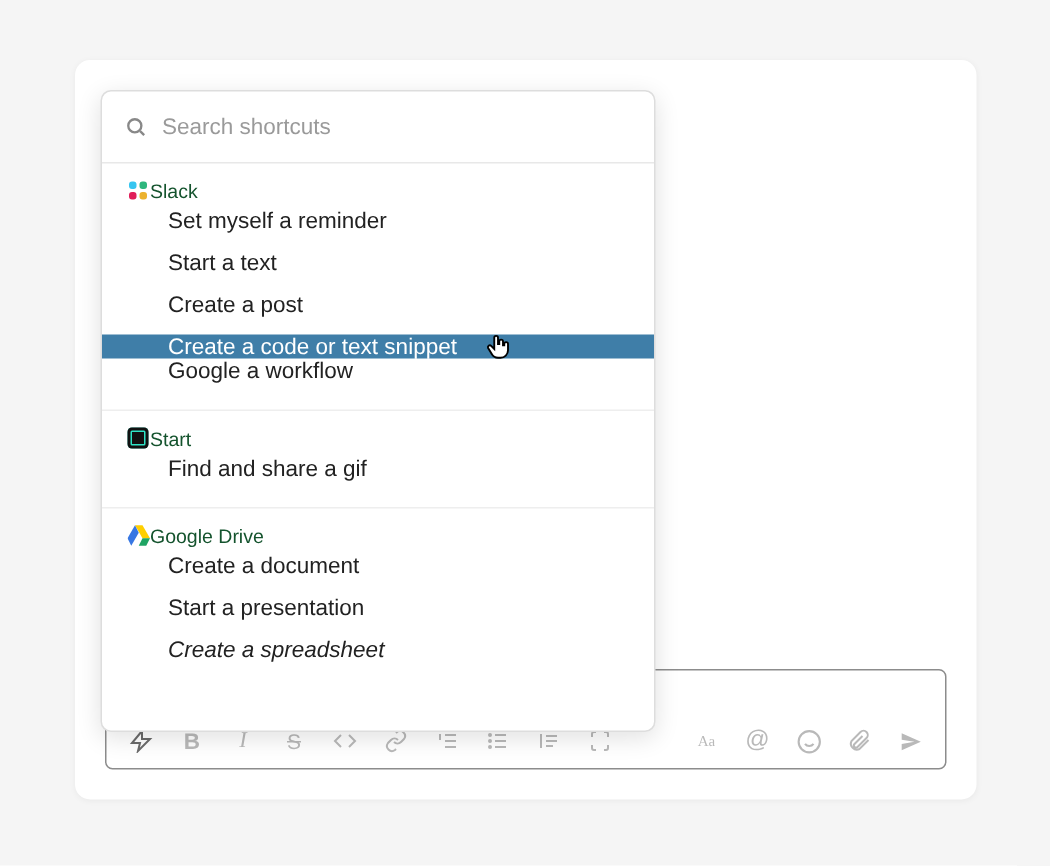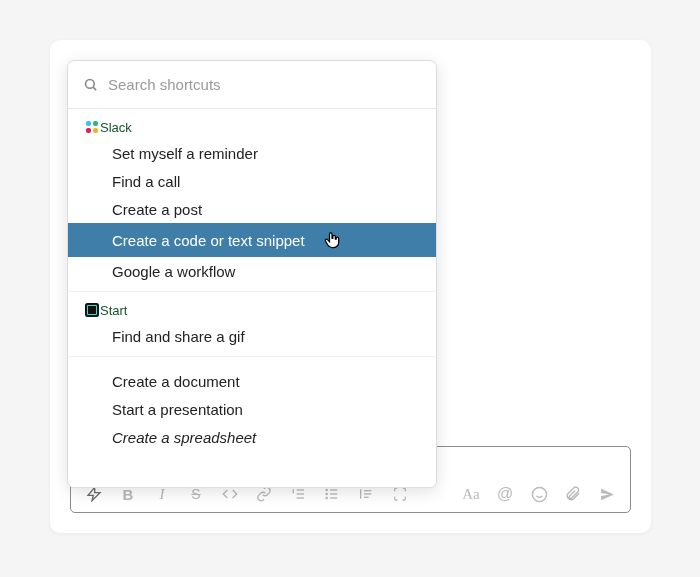--- a/index.html
+++ b/index.html
@@ -25,24 +25,24 @@
     .search-row { display:flex; align-items:center; height:48px; padding:0 15px; border-bottom:1px solid #e8e8e8; gap:10px; }
     .search-row input {
       flex:1; border:none; outline:none; font-size:15px; color:#333;
     }
     .search-row input::placeholder { color:#9a9a9a; }
     .section { padding-top:10px; padding-bottom:6px; border-bottom:1px solid #eeeeee; }
     .section:last-child { border-bottom:none; }
     .section-head { display:flex; align-items:flex-end; gap:0; padding:0 16px 4px 16px; color:#14532d; font-size:13px; }
     .app-icon { width:16px; height:16px; display:flex; align-items:center; justify-content:center; flex:none; }
     .item {
-      height:28px; display:flex; align-items:center; padding-left:44px; padding-right:12px;
+      height:28px; display:flex; align-items:flex-start; padding-left:44px; padding-right:12px;
       font-size:15px; color:#222; cursor:pointer; position:relative;
     }
-    .item.selected { background:#3f7ea8; color:#ffffff; position:relative; margin-left:-1px; margin-right:-1px; padding-left:45px; height:34px; }
+    .item.selected { background:#3f7ea8; color:#ffffff; position:relative; margin-left:-1px; margin-right:-1px; padding-left:45px; height:16px; }
     .cursor { position:absolute; right:95px; top:50%; transform:translateY(-50%); color:#000; }
     .cut { color:#222;font-style:italic; }
     
     .slack-grid { display:grid; grid-template-columns:5px 5px; grid-template-rows:5px 5px; gap:2px; }
     .slack-grid span { border-radius:2px; }
     .giphy-box { width:14px; height:14px; background:#111; border-radius:3px; box-shadow: inset 0 0 0 2px #111, inset 0 0 0 3px #2fe3c6; }
     svg { display:block; }
   </style>
 </head>
 <body>
@@ -107,21 +107,21 @@
       <span class="tbtn">
         <svg width="16" height="16" viewBox="0 0 24 24" fill="none" stroke="currentColor" stroke-width="2">
             <path d="M8 3H6a2 2 0 0 0-2 2v3"></path>
             <path d="M16 3h2a2 2 0 0 1 2 2v3"></path>
             <path d="M8 21H6a2 2 0 0 1-2-2v-3"></path>
             <path d="M16 21h2a2 2 0 0 0 2-2v-3"></path>
           </svg>
       </span>
       <span class="spacer"></span>
       <span class="tbtn">
-          <span style="font-size:15px;font-family:Liberation Serif, serif;">Aa</span>
+          <span style="font-size:10px;font-family:Liberation Serif, serif;">Aa</span>
         </span>
       <span class="tbtn">
           <span style="font-size:16px;">@</span>
         </span>
       <span class="tbtn">
         <svg width="17" height="17" viewBox="0 0 24 24" fill="none" stroke="currentColor" stroke-width="2">
             <circle cx="12" cy="12" r="10"></circle>
             <path d="M8 14s1.5 2 4 2 4-2 4-2"></path>
             <line x1="9" y1="9" x2="9.01" y2="9"></line>
             <line x1="15" y1="9" x2="15.01" y2="9"></line>
@@ -160,21 +160,21 @@
             <span style="background:#e01e5a;"></span>
               <span style="background:#ecb22e;"></span>
           </span>
         </span>
         <span>Slack</span>
       </div>
       <div class="item">
           <span>Set myself a reminder</span>
         </div>
       <div class="item">
-          <span>Find a call</span>
+          <span>Start a text</span>
         </div>
       <div class="item">
           <span>Create a post</span>
         </div>
       <div class="item selected">
         <span>Create a code or text snippet</span>
         <span class="cursor">
           <svg width="20" height="22" viewBox="0 0 24 24" fill="#ffffff" stroke="#000" stroke-width="1.5">
               <path d="M9 11V5a1.5 1.5 0 0 1 3 0v5h1V8a1.5 1.5 0 0 1 3 0v3h1v-1a1.5 1.5 0 0 1 3 0v5a6 6 0 0 1-6 6h-2a6 6 0 0 1-5-3l-3-5a1.5 1.5 0 0 1 2.5-1.5L9 14z"></path>
             </svg>
@@ -191,20 +191,30 @@
             <span class="giphy-box"></span>
           </span>
         <span>Start</span>
       </div>
       <div class="item">
           <span>Find and share a gif</span>
         </div>
     </div>
 
     <div class="section">
+      <div class="section-head">
+        <span class="app-icon">
+          <svg width="15" height="14" viewBox="0 0 24 22">
+              <polygon points="8,0 16,0 24,14 16,14" fill="#ffcf00"></polygon>
+              <polygon points="16,14 24,14 20,22 12,22" fill="#1fa463"></polygon>
+              <polygon points="8,0 0,14 4,22 12,8" fill="#3777e3"></polygon>
+            </svg>
+        </span>
+        <span>Google Drive</span>
+      </div>
       <div class="item">
           <span>Create a document</span>
         </div>
       <div class="item">
           <span>Start a presentation</span>
         </div>
       <div class="item">
           <span class="cut">Create a spreadsheet</span>
         </div>
     </div>

